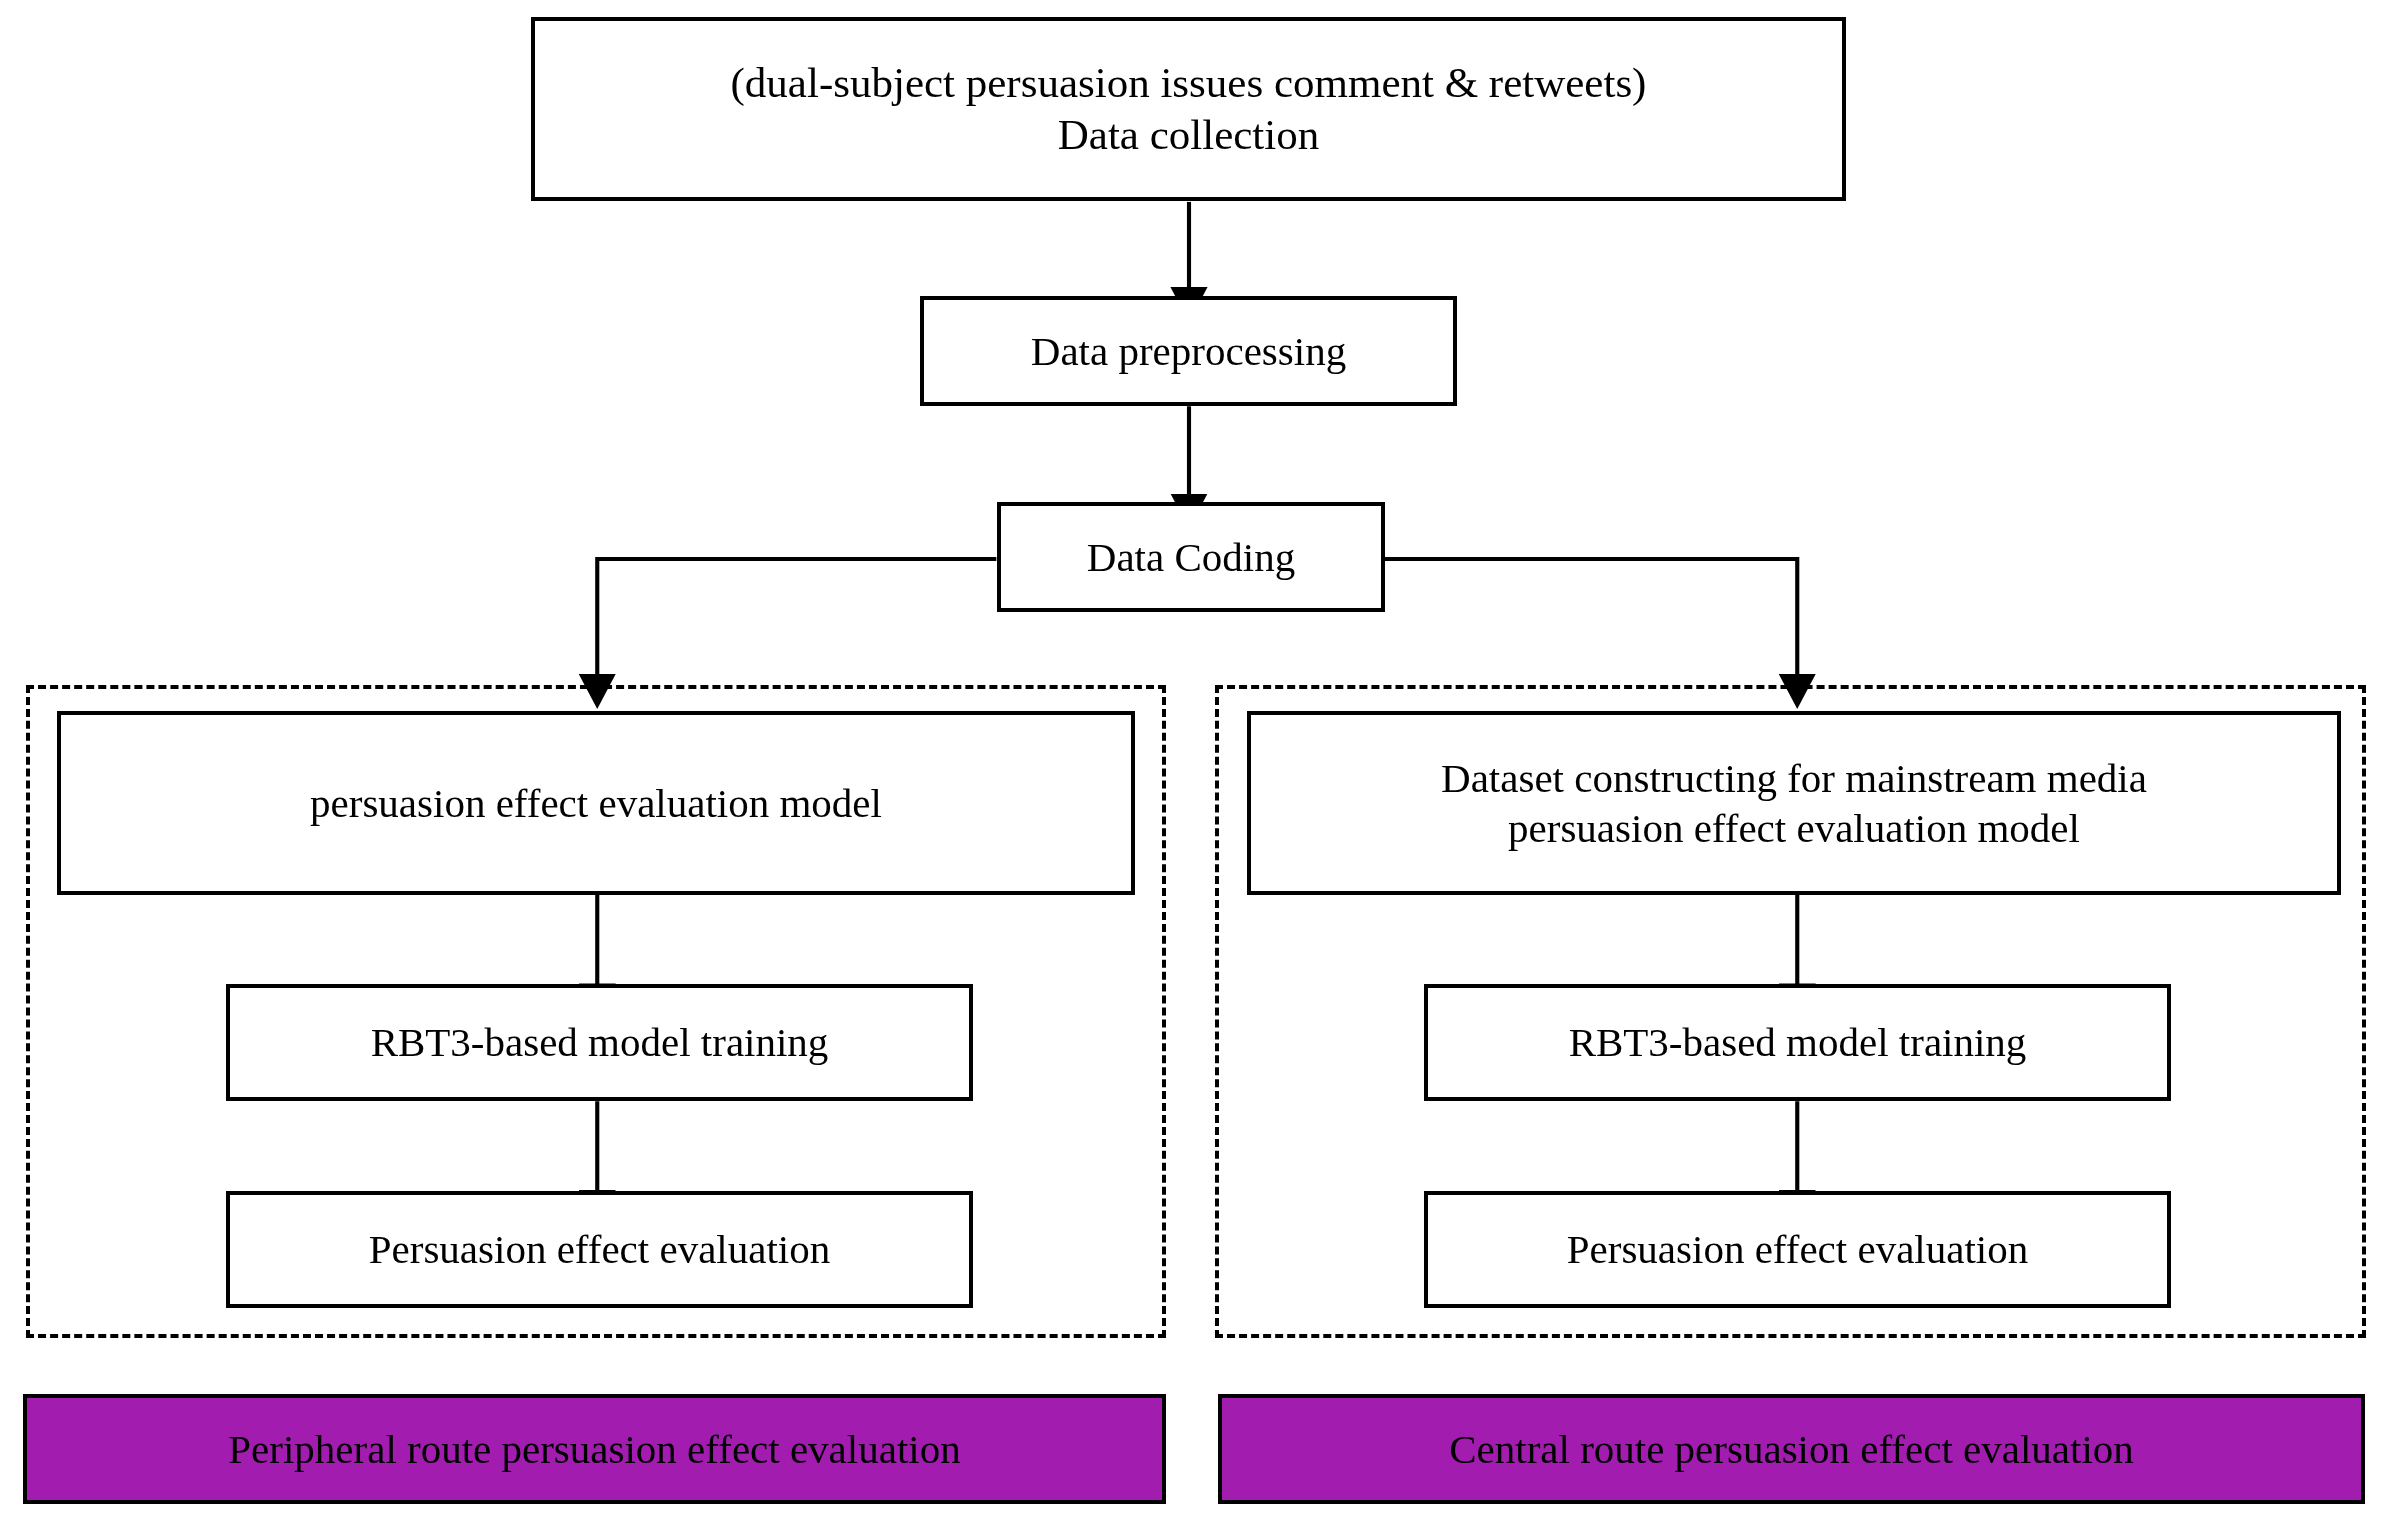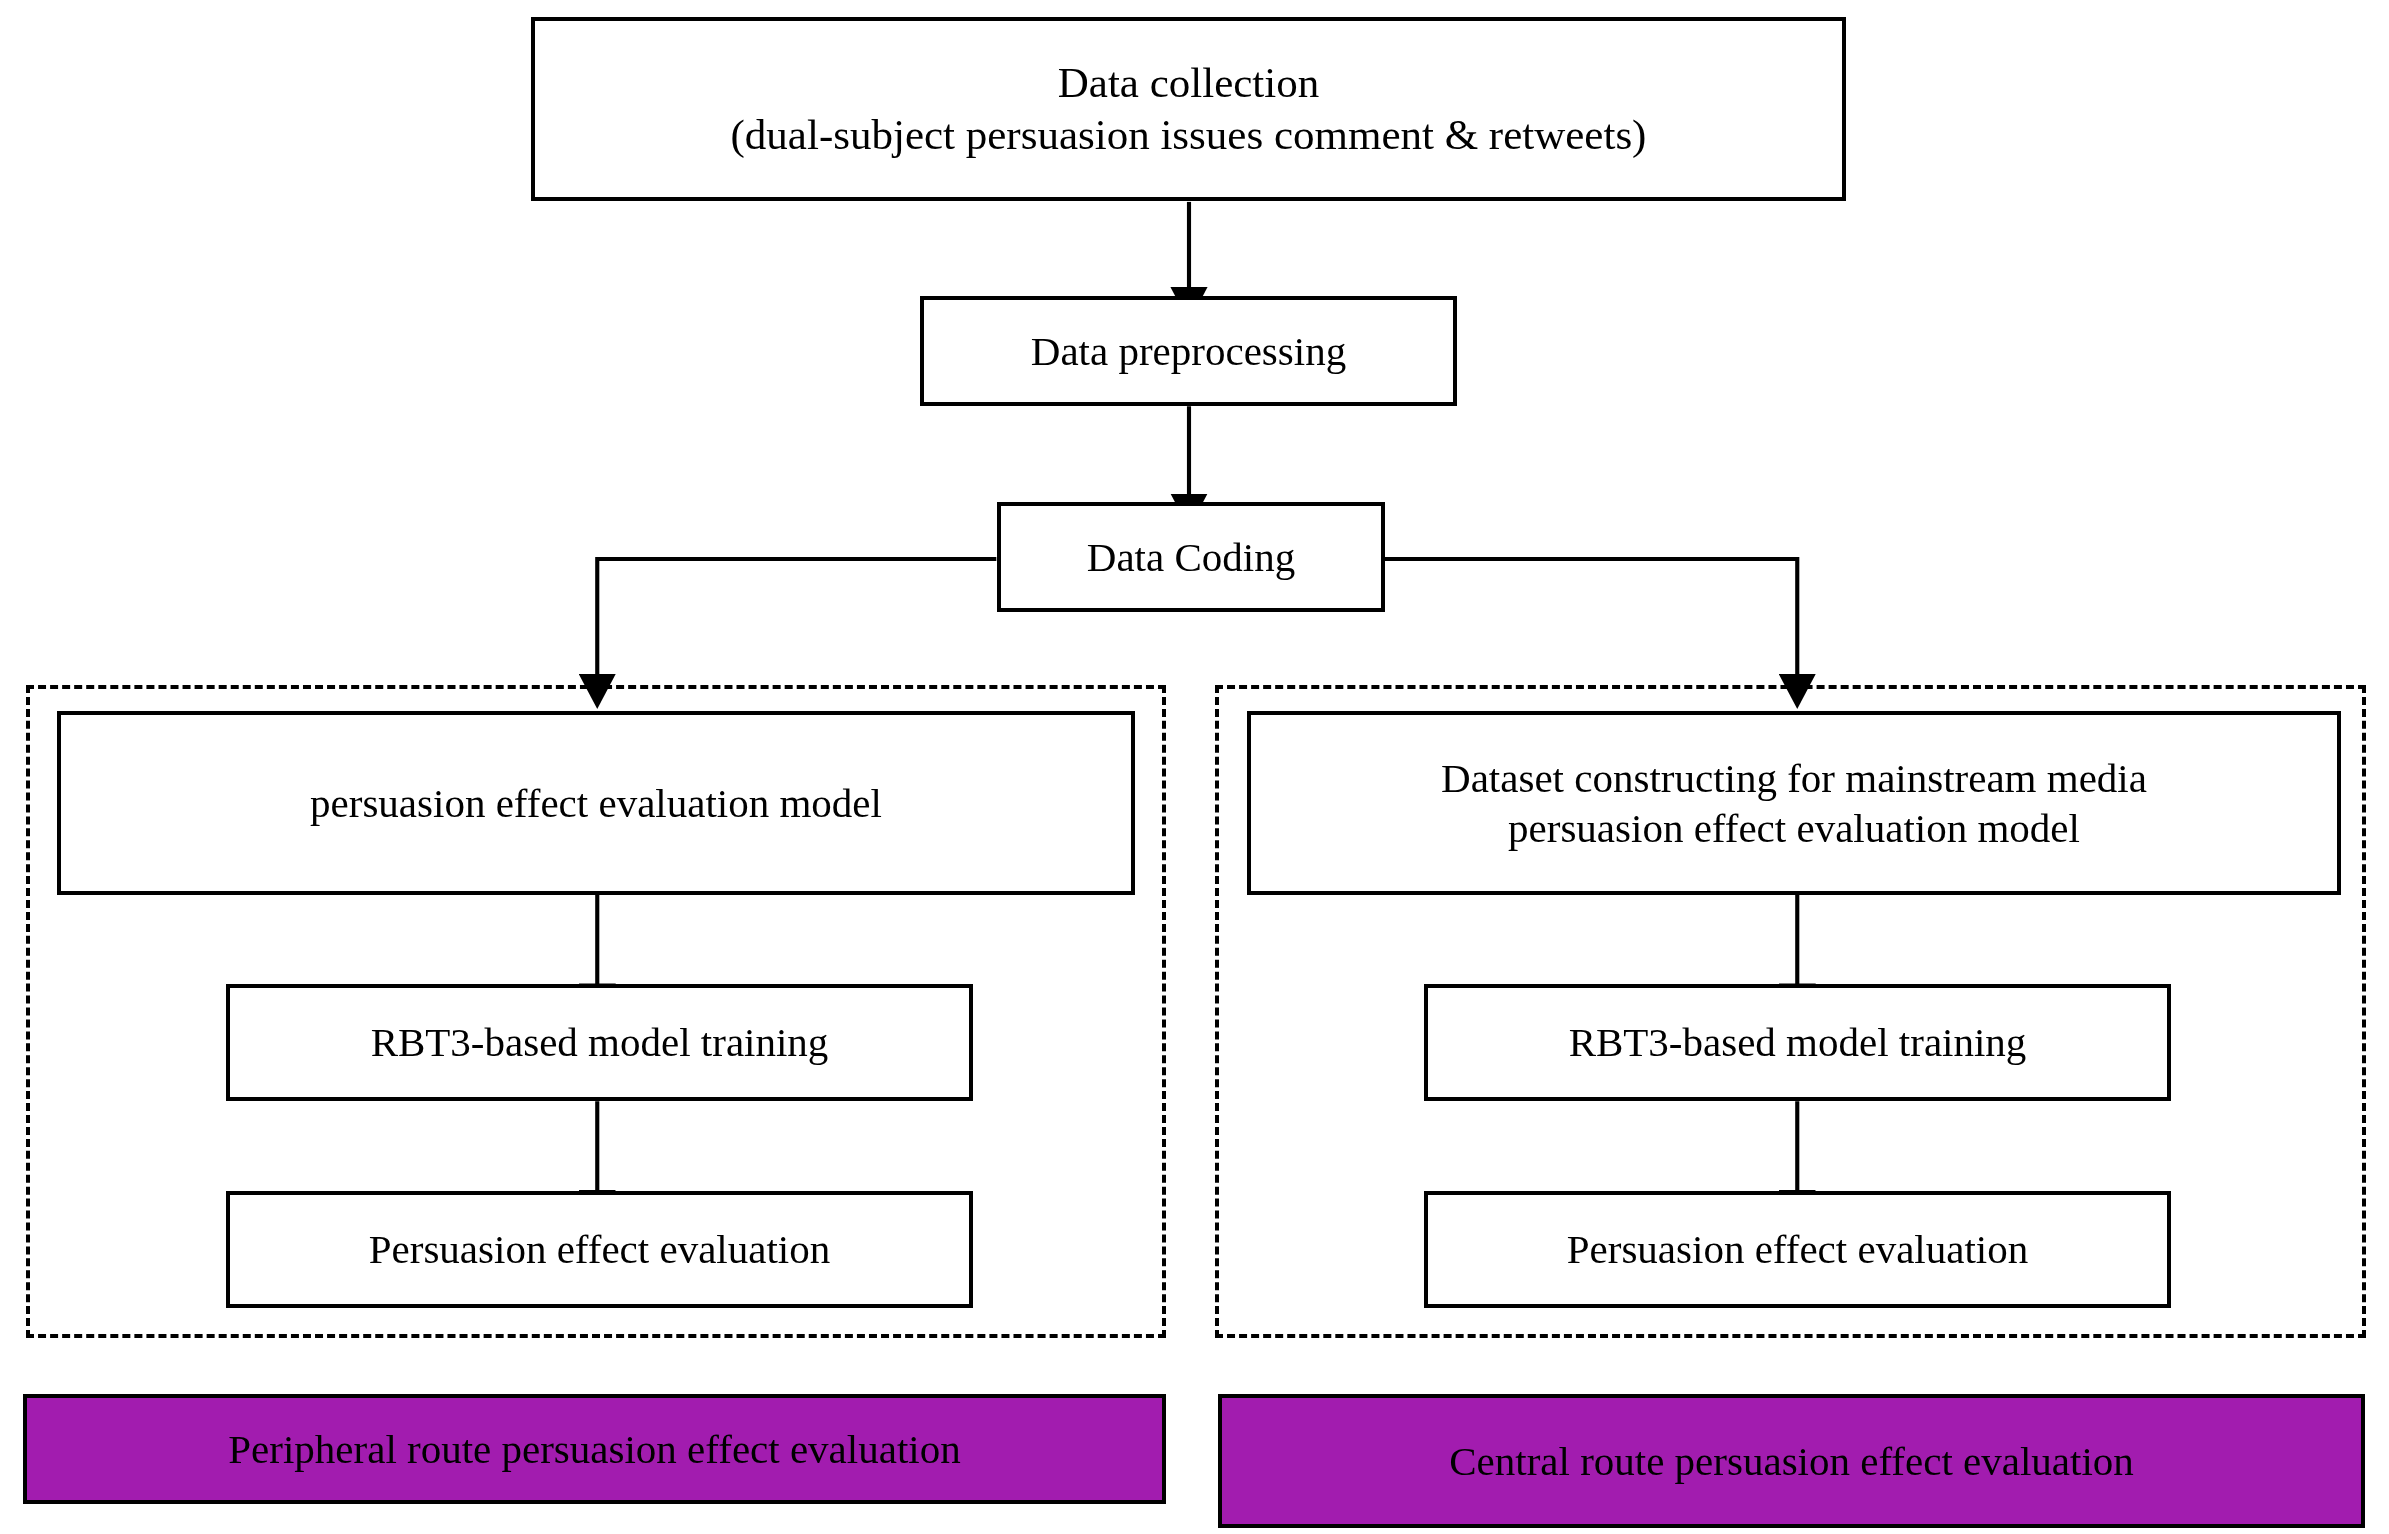--- a/index.html
+++ b/index.html
@@ -51,22 +51,22 @@
 
     <line x1="868" y1="1600" x2="868" y2="1730" stroke="#000000" stroke-width="6" marker-end="url(#arrow)"></line>
 
     <line x1="2612" y1="1300" x2="2612" y2="1430" stroke="#000000" stroke-width="6" marker-end="url(#arrow)"></line>
 
     <line x1="2612" y1="1600" x2="2612" y2="1730" stroke="#000000" stroke-width="6" marker-end="url(#arrow)"></line>
   </svg>
 
   <div class="node fs-xl" style="left:531px;top:17px;width:1315px;height:184px;">
     <span class="txt">
+      <span class="line">(dual-subject persuasion issues comment &amp; retweets)</span>
       <span class="line">Data collection</span>
-      <span class="line">(dual-subject persuasion issues comment &amp; retweets)</span>
     </span>
   </div>
 
   <div class="node fs-lg" style="left:920px;top:296px;width:537px;height:110px;">
     <span class="txt">Data preprocessing</span>
   </div>
 
   <div class="node fs-lg" style="left:997px;top:502px;width:388px;height:110px;">
     <span class="txt">Data Coding</span>
   </div>
@@ -101,18 +101,18 @@
   </div>
 
   <div class="node fs-lg" style="left:1424px;top:984px;width:747px;height:117px;">
     <span class="txt">RBT3-based model training</span>
   </div>
 
   <div class="node fs-lg" style="left:1424px;top:1191px;width:747px;height:117px;">
     <span class="txt">Persuasion effect evaluation</span>
   </div>
 
-  <div class="gray fs-lg" style="left:1218px;top:1394px;width:1147px;height:134px;">
+  <div class="gray fs-lg" style="left:1218px;top:1394px;width:1147px;height:110px;">
     <span class="txt">Central route persuasion effect evaluation</span>
   </div>
 
 </div>
 
 
 </body></html>

